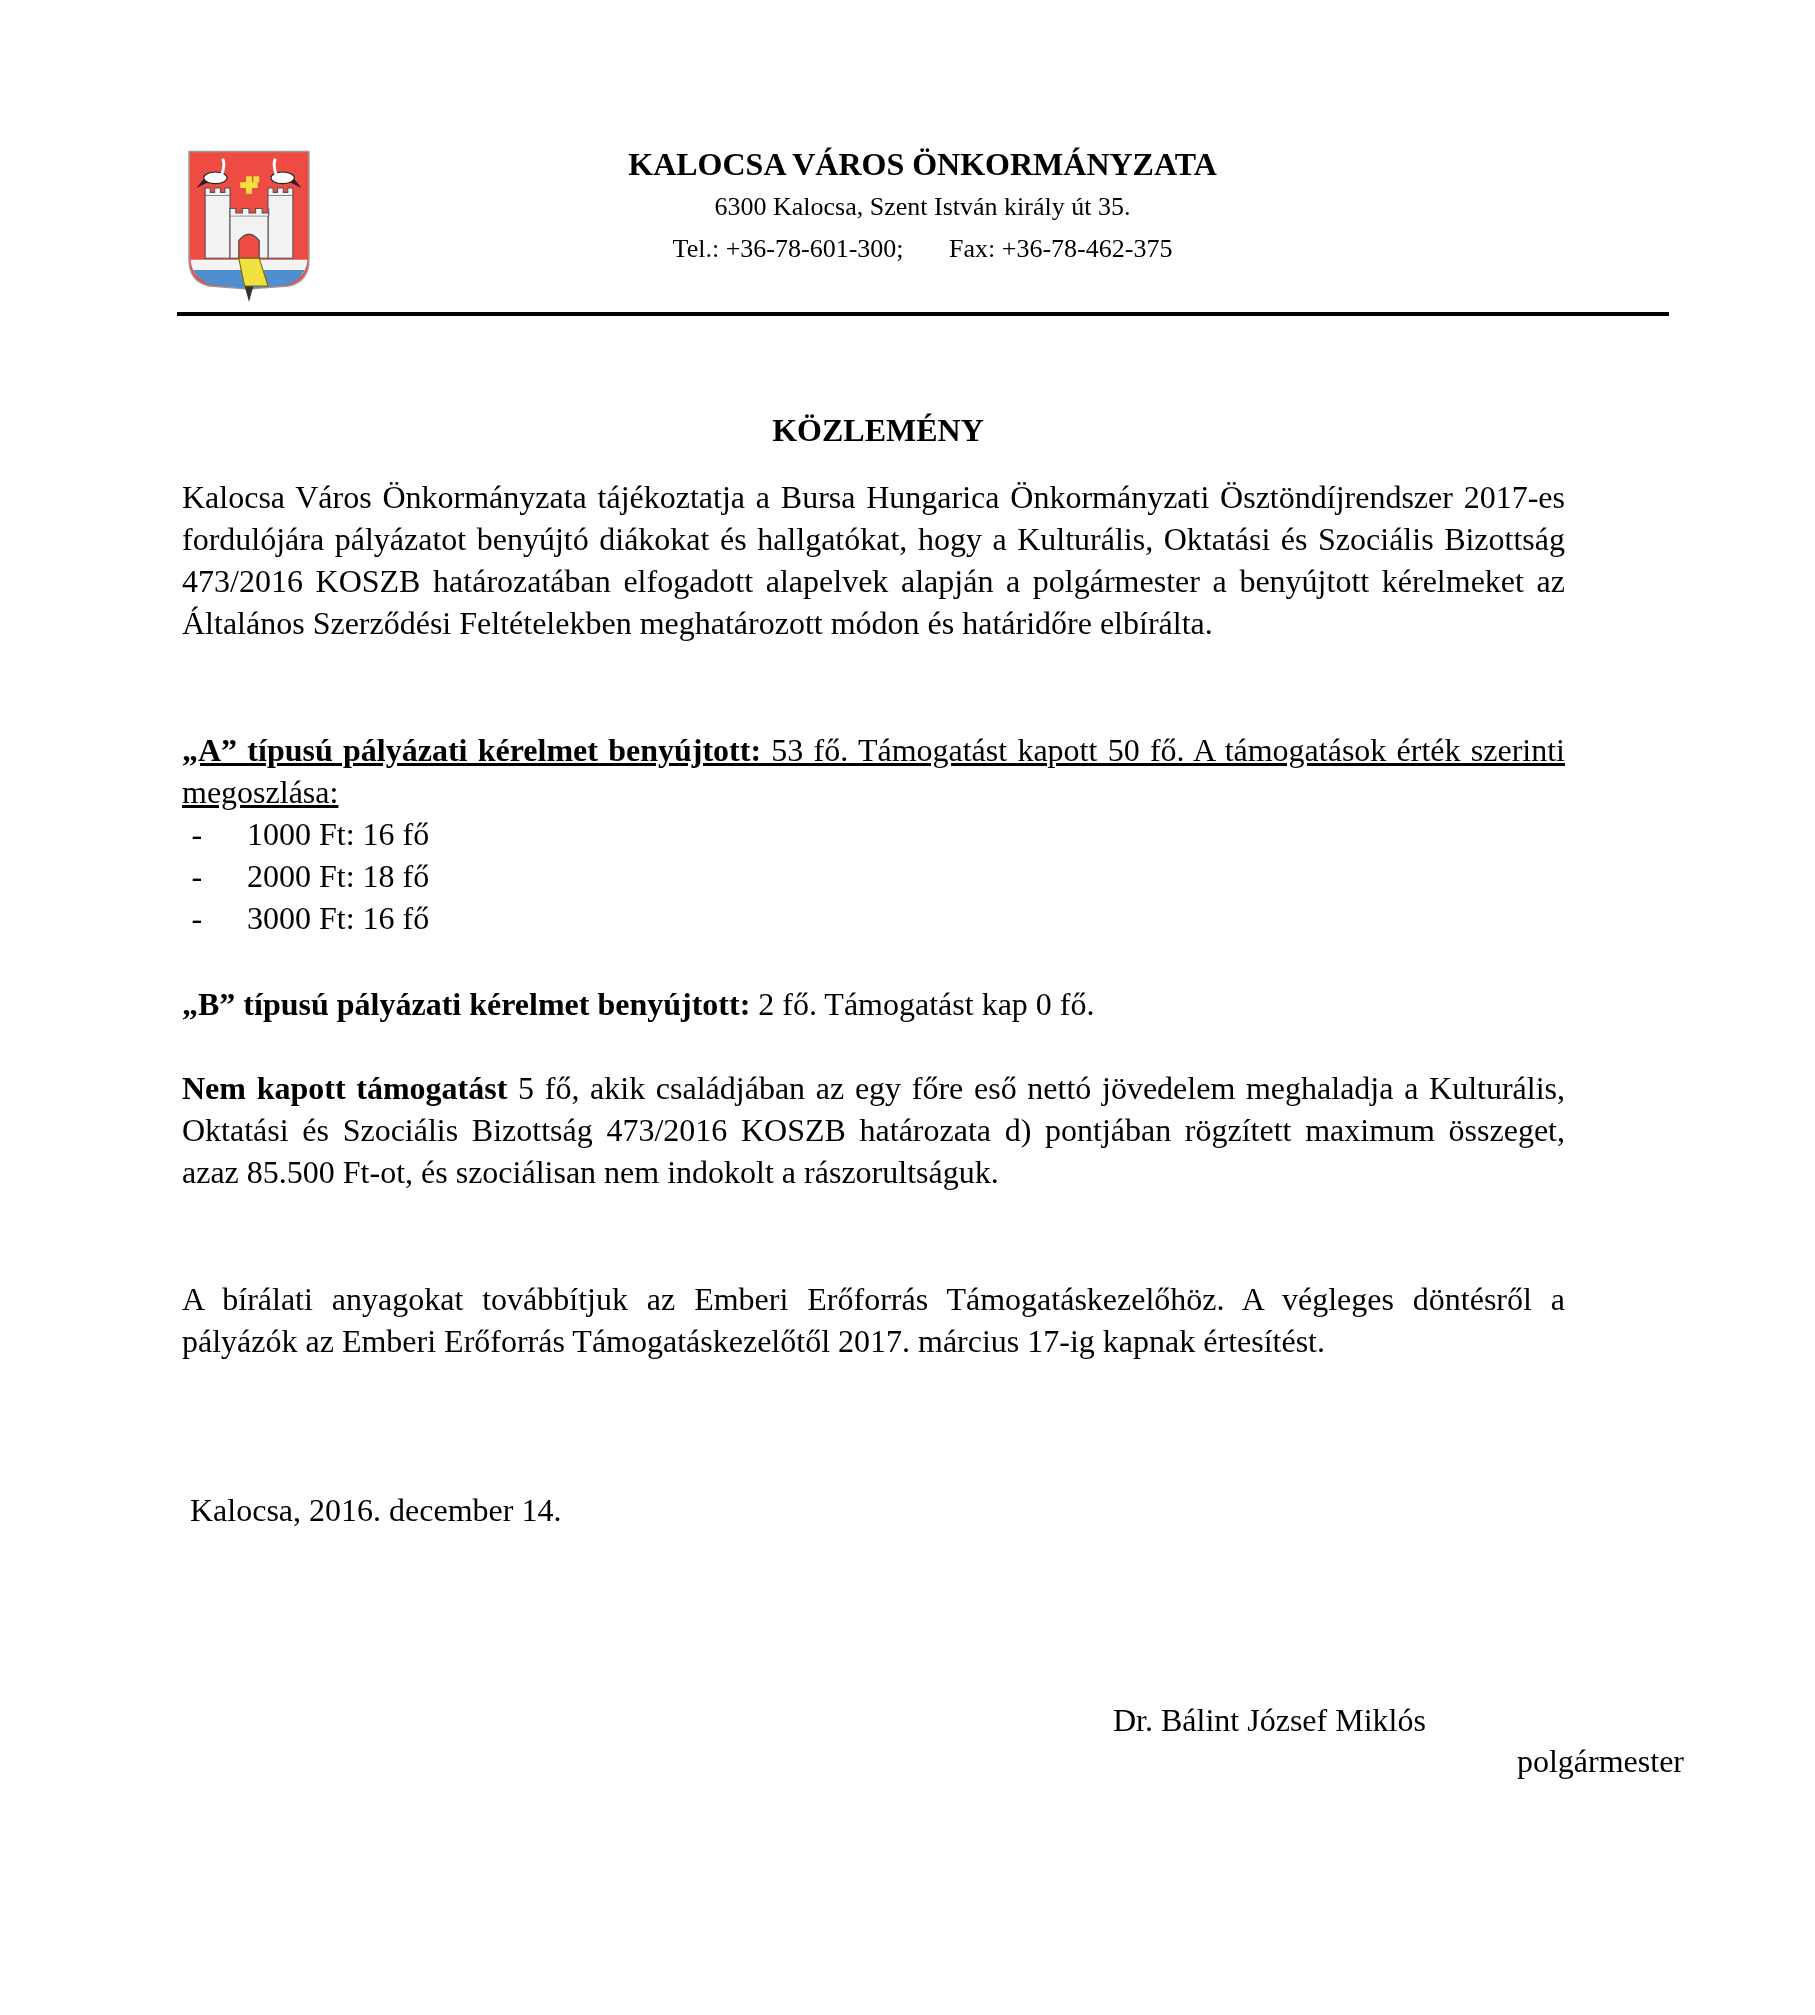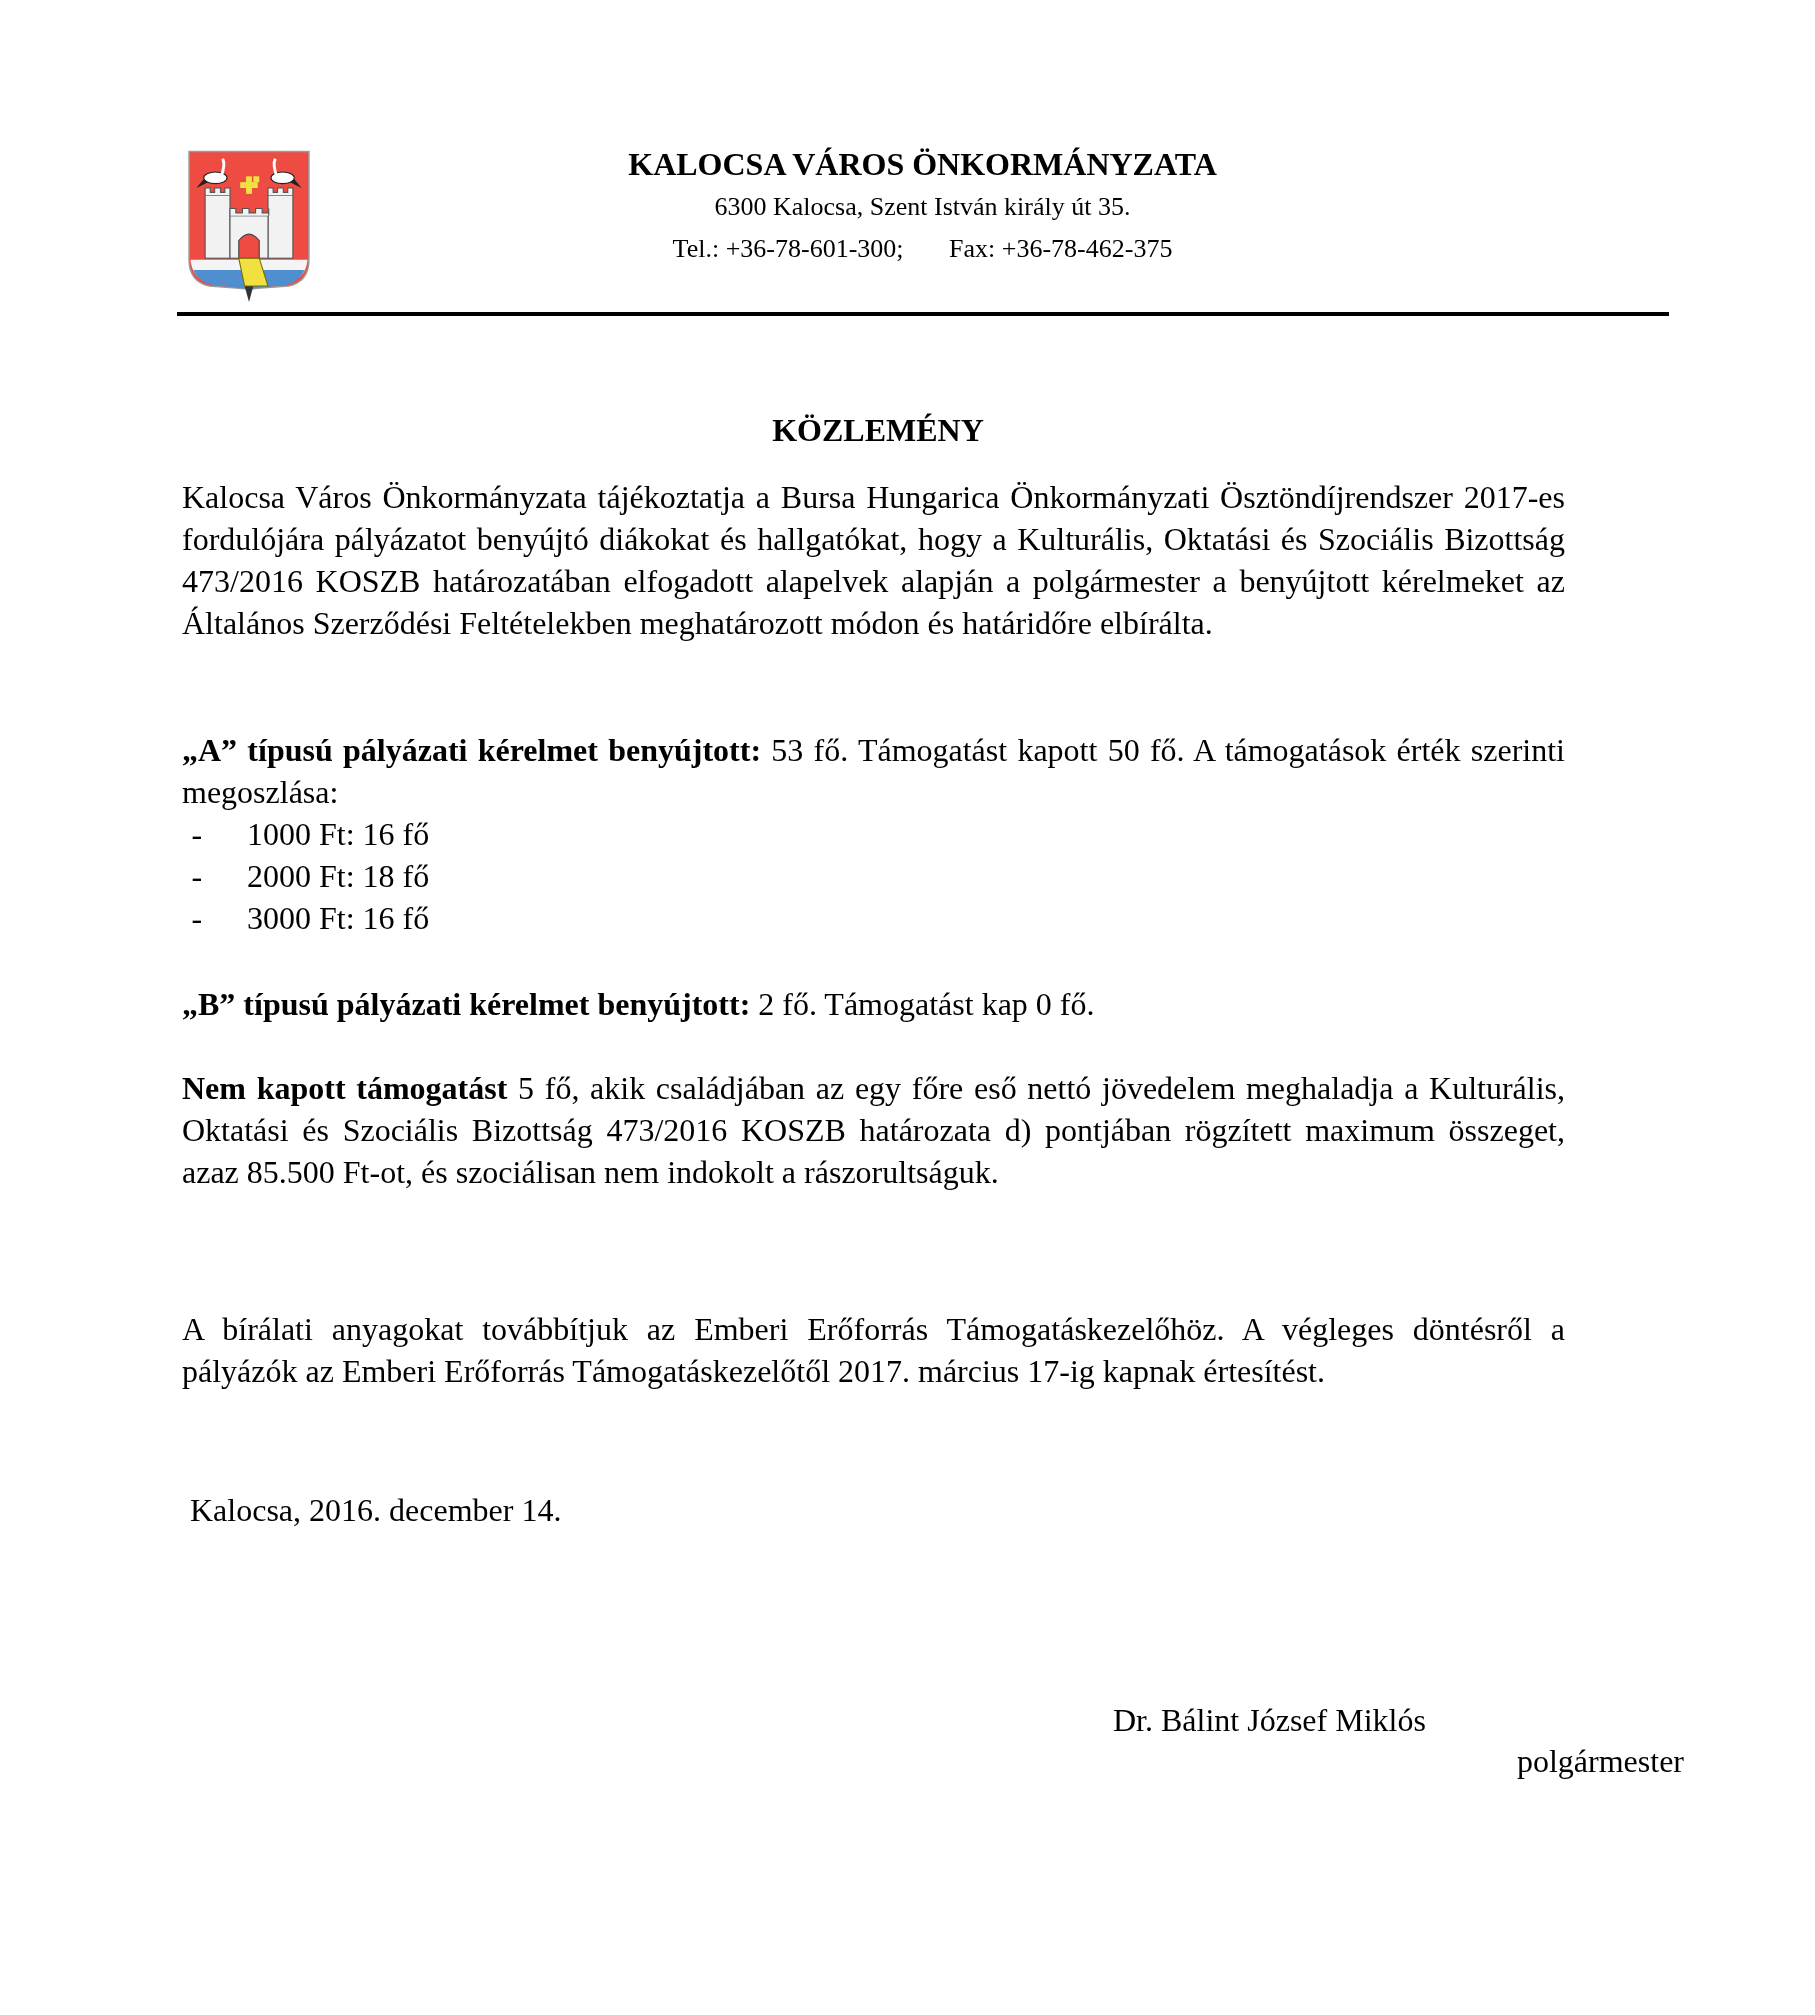--- a/index.html
+++ b/index.html
@@ -21,27 +21,27 @@
   .rule { left: 177px; top: 312px; width: 1492px; height: 4.4px; background: #000; }
   .title {
     left: 0; width: 1756px; top: 409px; text-align: center;
     font-weight: bold; font-size: 32px; line-height: 42px;
   }
   .para {
     left: 182px; width: 1383px; font-size: 32px; line-height: 42px;
     text-align: justify; text-align-last: left;
   }
   .p1 { top: 476px; }
-  .p2 { top: 729px; }
+  .p2 { top: 729px; text-decoration: underline; }
   .list { left: 182px; top: 813px; font-size: 32px; line-height: 42px; }
   .list-item { display: flex; height: 42px; }
   .dash { width: 65px; padding-left: 9.5px; box-sizing: border-box; }
   .p3 { top: 983px; }
   .p4 { top: 1067px; }
-  .p5 { top: 1308px; }
+  .p5 { top: 1278px; }
   .date { left: 190px; top: 1489px; font-size: 32px; line-height: 42px; }
   .sig-name { left: 1025px; width: 659px; top: 1699px; text-align: left; font-size: 32px; line-height: 42px; padding-left: 88px; box-sizing: border-box;}
   .sig-role { left: 1025px; width: 659px; top: 1740px; text-align: right; font-size: 32px; line-height: 42px; padding-left: 88px; box-sizing: border-box;}
   b { font-weight: bold; }
 </style>
 </head>
 <body>
 
 <div class="abs logo">
   <svg width="126" height="155" viewBox="0 0 172 212">

